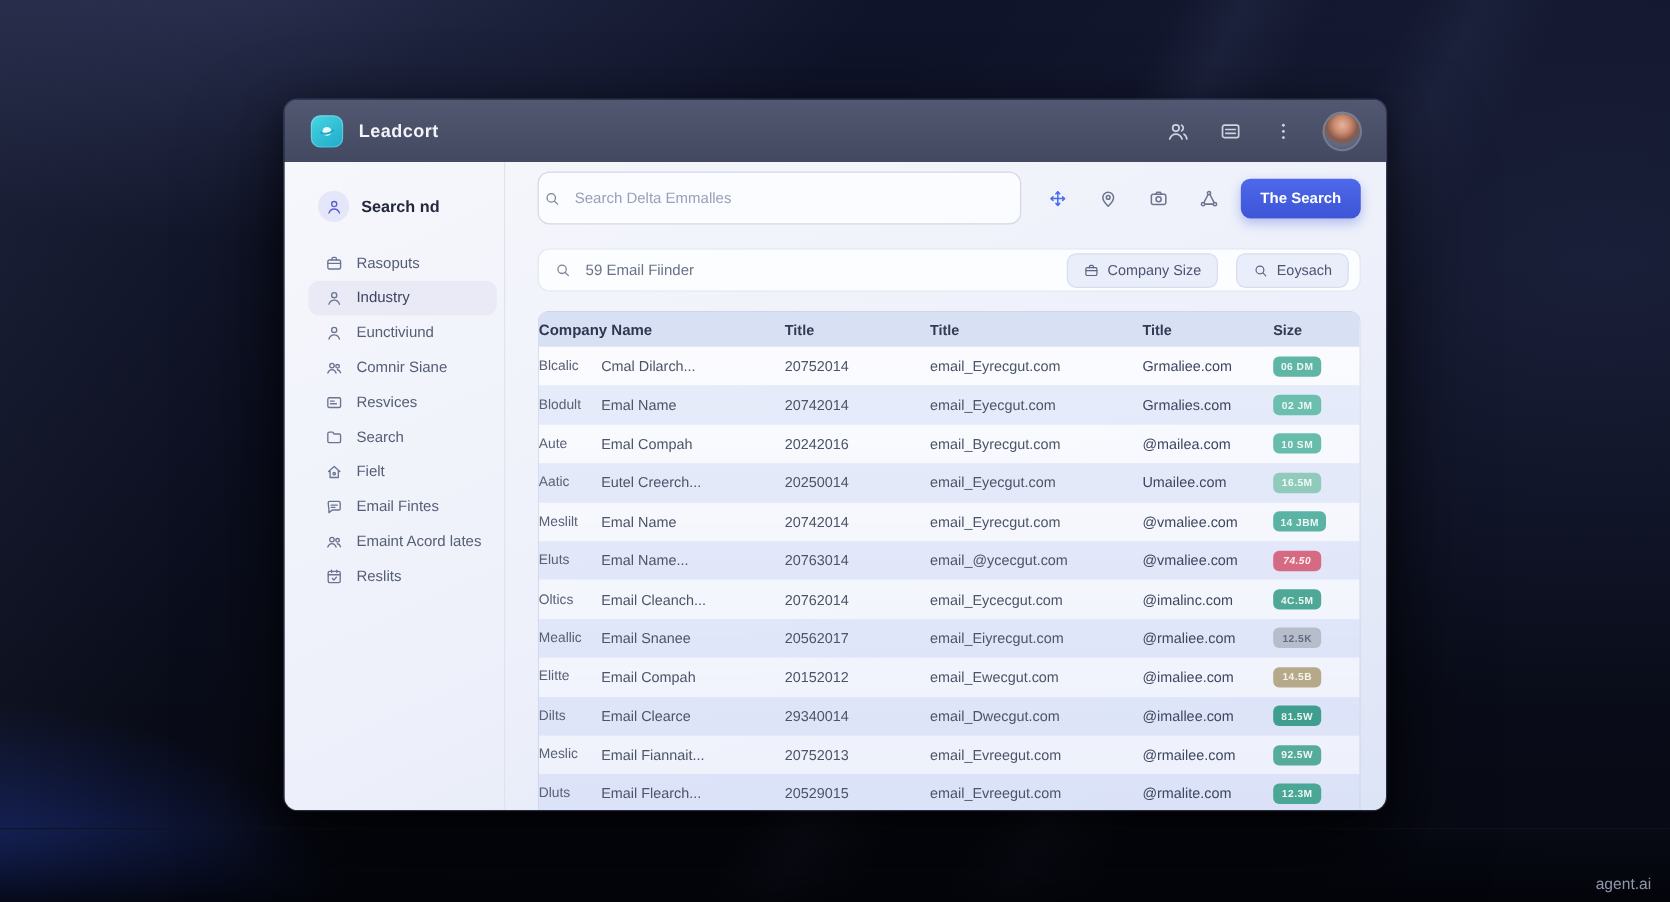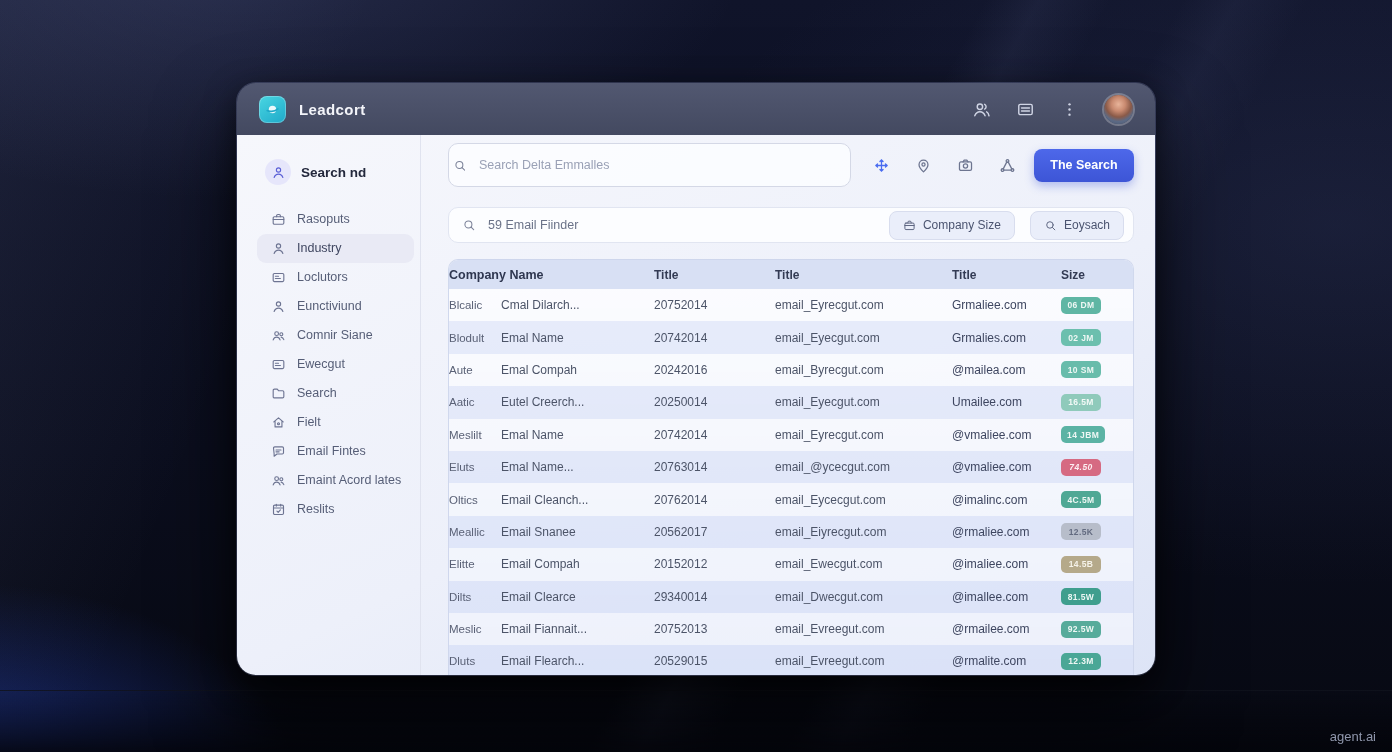--- a/index.html
+++ b/index.html
@@ -13,21 +13,21 @@
       radial-gradient(520px 320px at -2% 104%, rgba(43,80,230,0.50), rgba(43,80,230,0) 62%),
       radial-gradient(900px 420px at 16% -6%, rgba(98,108,160,0.28), rgba(98,108,160,0) 58%),
       radial-gradient(1100px 600px at 96% 30%, rgba(70,80,130,0.22), rgba(70,80,130,0) 60%),
       linear-gradient(112deg, rgba(130,140,190,0.12) 0%, rgba(130,140,190,0) 22%),
       linear-gradient(118deg, rgba(0,0,0,0) 55%, rgba(110,120,170,0.10) 58%, rgba(0,0,0,0) 62%, rgba(0,0,0,0) 66%, rgba(110,120,170,0.08) 69%, rgba(0,0,0,0) 73%),
       linear-gradient(180deg,#10142a 0%, #0b0e1e 60%, #070912 100%);
   }
   .floor{position:absolute;left:0;right:0;top:690px;bottom:0;
     background:linear-gradient(180deg, rgba(10,12,24,0) 0%, rgba(3,4,10,0.85) 100%);
     border-top:1px solid rgba(120,130,180,0.10);}
-  .window{position:absolute;left:236px;top:82px;width:918px;height:592px;border-radius:20px;overflow:hidden;
+  .window{position:absolute;left:236px;top:82px;width:918px;height:592px;border-radius:12px;overflow:hidden;
     border:1px solid rgba(150,160,200,0.22);
     box-shadow:0 40px 80px rgba(0,0,0,0.65), 0 10px 30px rgba(0,0,0,0.5);}
   .titlebar{height:52px;background:linear-gradient(180deg,#525871,#434960);
     display:flex;align-items:center;padding:0 22px;box-sizing:border-box;}
   .logo{width:27px;height:27px;border-radius:8px;flex:none;
     background:linear-gradient(145deg,#49d6e2,#1fa9c9);
     display:flex;align-items:center;justify-content:center;
     box-shadow:inset 0 0 0 1px rgba(255,255,255,0.25);}
   .logo svg{width:17px;height:17px;}
   .app-title{margin-left:13px;font-size:15px;font-weight:bold;color:#f3f4f9;letter-spacing:0.4px;}
@@ -162,29 +162,20 @@
   <div class="nav-item active">
     <span class="nav-icon">
                 <svg viewBox="0 0 24 24" fill="none" stroke="currentColor" stroke-width="1.8" stroke-linecap="round" stroke-linejoin="round">
                   <circle cx="12" cy="8" r="3.4"></circle>
                   <path d="M5 20c1.4-3.8 3.9-5.4 7-5.4s5.6 1.6 7 5.4"></path>
                 </svg>
               </span>
     <span class="nav-label">Industry</span>
   </div>
 
-  <div class="nav-item">
-    <span class="nav-icon">
-                <svg viewBox="0 0 24 24" fill="none" stroke="currentColor" stroke-width="1.8" stroke-linecap="round" stroke-linejoin="round">
-                  <rect x="3.5" y="5.5" width="17" height="13" rx="2"></rect>
-                  <path d="M7 10h5M7 13.5h8"></path>
-                </svg>
-              </span>
-    <span class="nav-label">Loclutors</span>
-  </div>
 
   <div class="nav-item">
     <span class="nav-icon">
                 <svg viewBox="0 0 24 24" fill="none" stroke="currentColor" stroke-width="1.8" stroke-linecap="round" stroke-linejoin="round">
                   <circle cx="12" cy="8" r="3.4"></circle>
                   <path d="M5 20c1.4-3.8 3.9-5.4 7-5.4s5.6 1.6 7 5.4"></path>
                 </svg>
               </span>
     <span class="nav-label">Eunctiviund</span>
   </div>
@@ -201,21 +192,21 @@
     <span class="nav-label">Comnir Siane</span>
   </div>
 
   <div class="nav-item">
     <span class="nav-icon">
                 <svg viewBox="0 0 24 24" fill="none" stroke="currentColor" stroke-width="1.8" stroke-linecap="round" stroke-linejoin="round">
                   <rect x="3.5" y="5.5" width="17" height="13" rx="2"></rect>
                   <path d="M7 10h5M7 13.5h8"></path>
                 </svg>
               </span>
-    <span class="nav-label">Ewecgut</span>
+    <span class="nav-label">Resvices</span>
   </div>
 
   <div class="nav-item">
     <span class="nav-icon">
                 <svg viewBox="0 0 24 24" fill="none" stroke="currentColor" stroke-width="1.8" stroke-linecap="round" stroke-linejoin="round">
                   <path d="M3.5 7a2 2 0 0 1 2-2H10l2 2.5h6.5a2 2 0 0 1 2 2V17a2 2 0 0 1-2 2h-13a2 2 0 0 1-2-2z"></path>
                 </svg>
               </span>
     <span class="nav-label">Search</span>
   </div>

